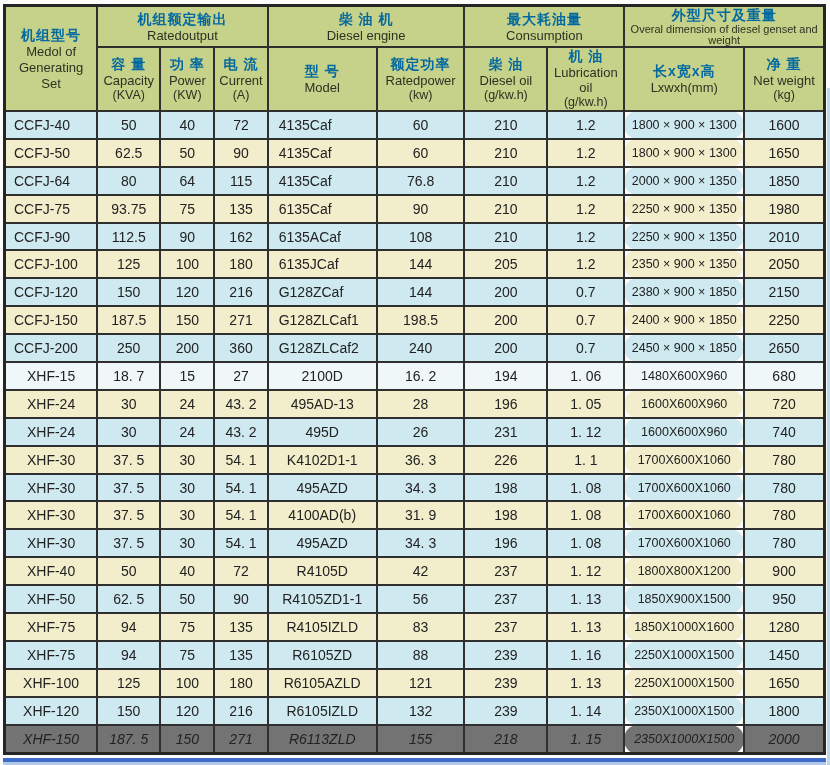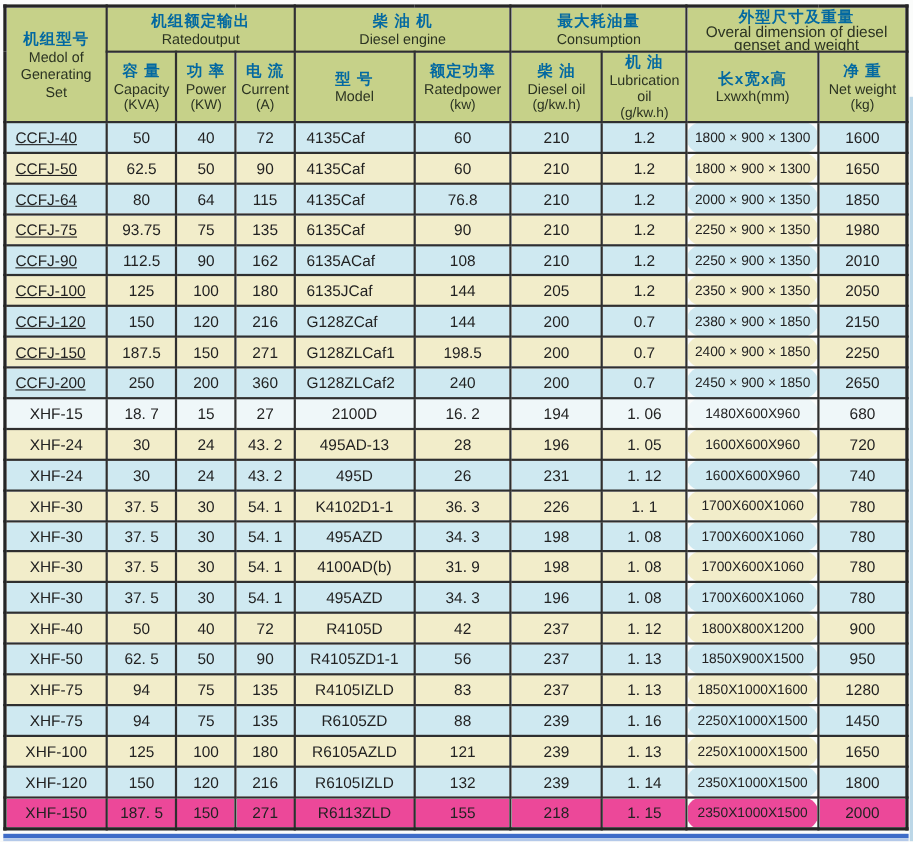--- a/index.html
+++ b/index.html
@@ -30,26 +30,26 @@
     vertical-align: middle;
     padding: 0 2px;
     overflow: hidden;
   }
   thead th { background: #c6d189; font-weight: normal; }
   tr.group-row { height: 40px; }
   tr.sub-row { height: 62px; margin-top: 24px; }
   .zh { font-size: 14px; font-weight: bold; color: #0369a1; letter-spacing: 1px; line-height: 17px; }
   .en { font-size: 13px; color: #2b3322; line-height: 15px; }
   .unit { font-size: 12.5px; color: #2b3322; line-height: 15px; }
-  th.th-dim .en-small { font-size: 14px; line-height: 11px; color: #2b3322; }
+  th.th-dim .en-small { font-size: 11px; line-height: 11px; color: #2b3322; }
   th.th-modelcol .zh { line-height: 18px; }
   th.th-modelcol .en { line-height: 16px; }
   tbody td { font-size: 14px; color: #222; }
   tbody td.c-dimensions { font-size: 12.5px; border-radius: 14px; }
-  tbody tr.sec-ccfj td.c-model { text-align: left; padding-left: 8px; text-decoration: underline; }
+  tbody tr.sec-ccfj td.c-model { text-align: left; padding-left: 8px; }
   tbody tr.sec-ccfj td.c-engine { text-align: left; padding-left: 10px; }
   .bottom-gap { height: 3px; }
   .bottom-accent { height: 4px; background: #3e6cc8; }
   .bottom-accent-light { height: 3px; background: #b4c9e9; }
   .right-edge {
     position: absolute; top: 88px; right: 0; bottom: 0; width: 3px;
     background: #bcd7e7;
   }
 </style>
 </head>
@@ -398,21 +398,21 @@
           <td class="c-capacity">150</td>
           <td class="c-power">120</td>
           <td class="c-current">216</td>
           <td class="c-engine">R6105IZLD</td>
           <td class="c-rated_power">132</td>
           <td class="c-diesel_oil">239</td>
           <td class="c-lub_oil">1. 14</td>
           <td class="c-dimensions">2350X1000X1500</td>
           <td class="c-net_weight">1800</td>
         </tr>
-        <tr class="sec-xhf" style="background-color: #ec4899;">
+        <tr class="sec-xhf" style="background-color: #737373; font-style: italic;">
           <td class="c-model">XHF-150</td>
           <td class="c-capacity">187. 5</td>
           <td class="c-power">150</td>
           <td class="c-current">271</td>
           <td class="c-engine">R6113ZLD</td>
           <td class="c-rated_power">155</td>
           <td class="c-diesel_oil">218</td>
           <td class="c-lub_oil">1. 15</td>
           <td class="c-dimensions">2350X1000X1500</td>
           <td class="c-net_weight">2000</td>

